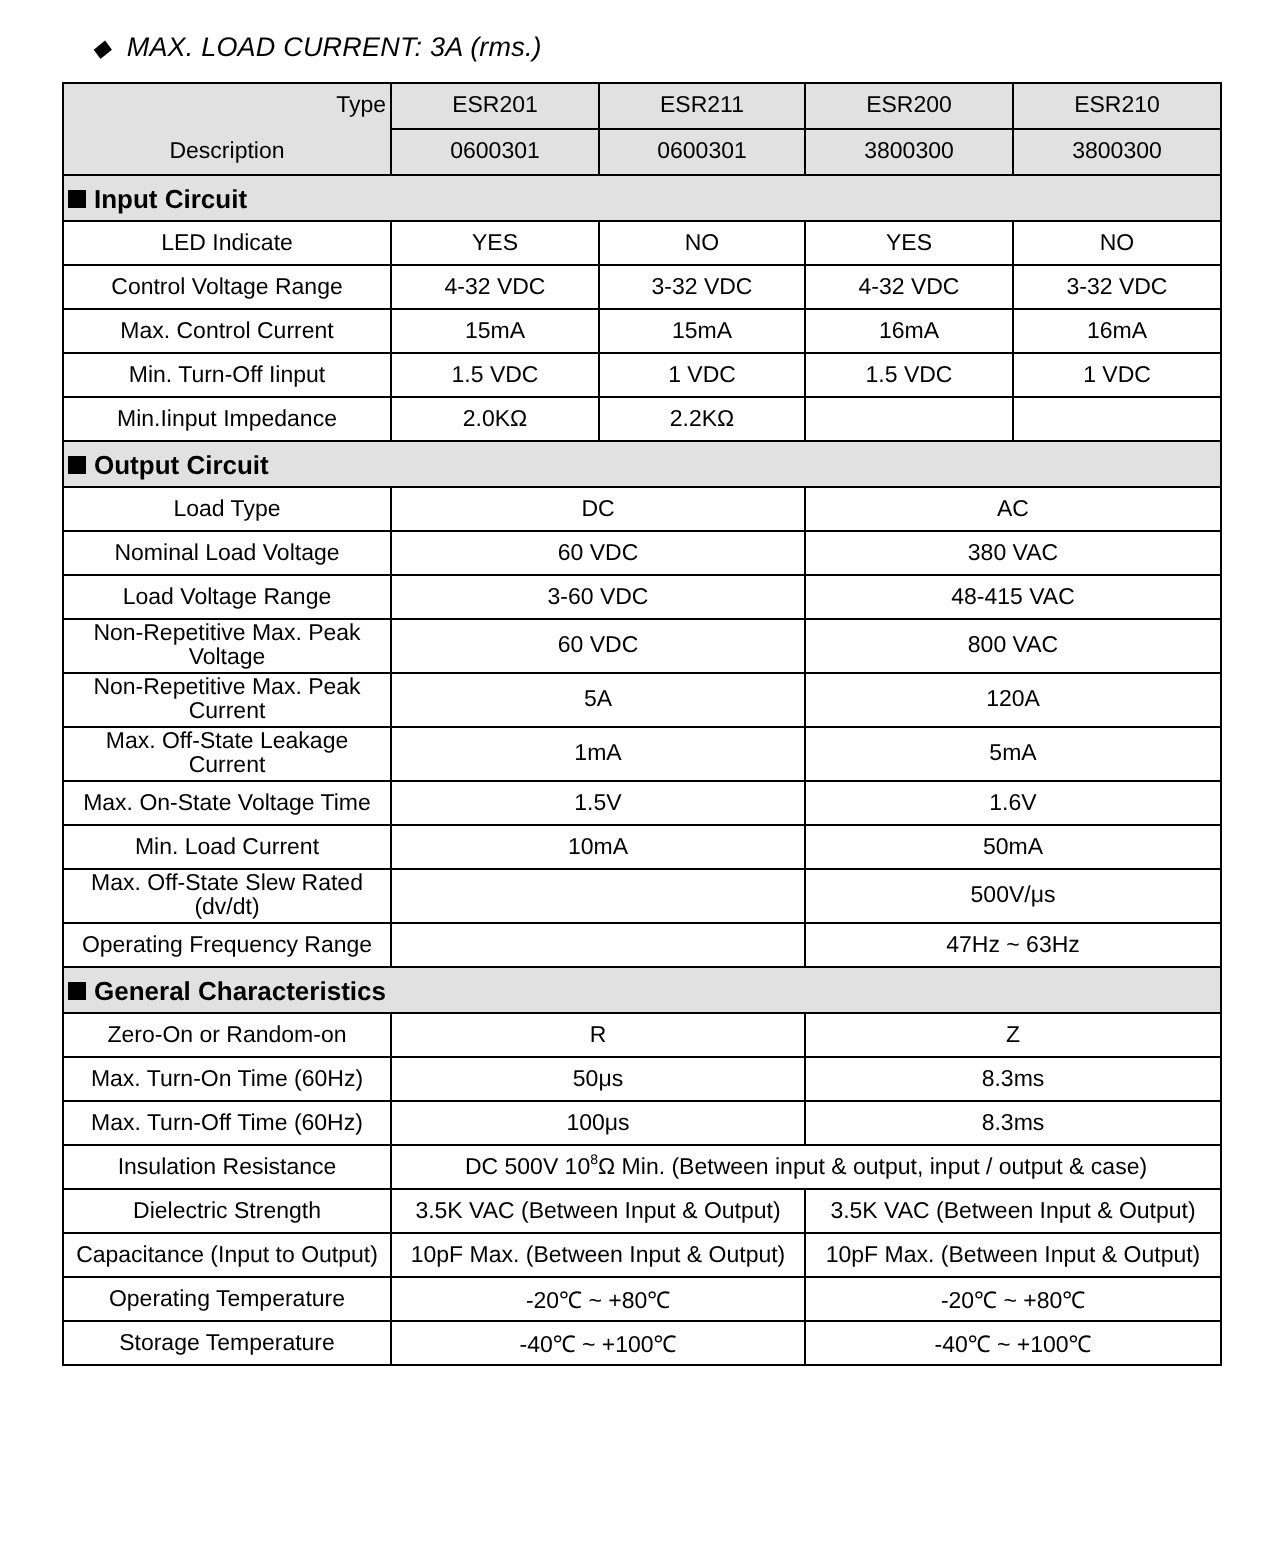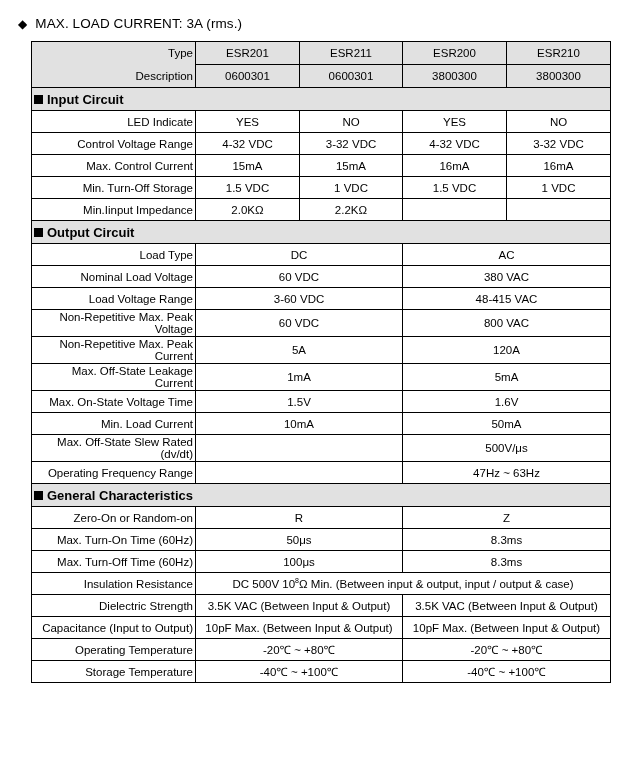--- a/index.html
+++ b/index.html
@@ -1,24 +1,24 @@
 <!DOCTYPE html>
 <html><head>
 <meta charset="utf-8">
 <style>
   html, body { margin: 0; padding: 0; background: #ffffff; }
   body { width: 632px; height: 780px; position: relative; overflow: hidden;
          font-family: "Liberation Sans", sans-serif; color: #000; }
-  .title { position: absolute; left: 18px; top: 16px; font-size: 13.5px; letter-spacing: 0.1px; }
+  .title { position: absolute; left: 46px; top: 16px; font-size: 13.5px; letter-spacing: 0.1px; font-style: italic; }
   .title .diamond { font-size: 12px; margin-right: 8px; }
   table.spec { position: absolute; left: 31px; top: 41px; border-collapse: collapse;
                table-layout: fixed; width: 580px; font-size: 11.5px; }
   table.spec td { border: 1px solid #000; padding: 0 2px; text-align: center;
                   vertical-align: middle; overflow: hidden; white-space: nowrap; }
-  table.spec td.label { text-align: right; padding-left: 2px; }
+  table.spec td.label { text-align: center; padding-left: 2px; }
   table.spec td.label.wrap { white-space: normal; line-height: 12px; }
   table.spec tr.head td { background: #e1e1e1; }
   table.spec tr.head td.type-label { text-align: right; padding-right: 2px; border-bottom: none; }
   table.spec tr.head td.desc-label { border-top: none; }
   table.spec tr.section td { background: #e1e1e1; text-align: left; font-weight: bold;
                              font-size: 13px; padding-left: 2px; margin-top: 12px; }
   .sq { display: inline-block; width: 9px; height: 9px; background: #000; margin-right: 4px;
         vertical-align: 0px; }
   sup { font-size: 7px; }
   .h23 { height: 22px; margin-top: 24px; }
@@ -74,21 +74,21 @@
       <td>3-32 VDC</td>
     </tr>
     <tr class="h23">
       <td class="label">Max. Control Current</td>
       <td>15mA</td>
       <td>15mA</td>
       <td>16mA</td>
       <td>16mA</td>
     </tr>
     <tr class="h23">
-      <td class="label">Min. Turn-Off Storage</td>
+      <td class="label">Min. Turn-Off Iinput</td>
       <td>1.5 VDC</td>
       <td>1 VDC</td>
       <td>1.5 VDC</td>
       <td>1 VDC</td>
     </tr>
     <tr class="h23">
       <td class="label">Min.Iinput Impedance</td>
       <td>2.0KΩ</td>
       <td>2.2KΩ</td>
       <td></td>

